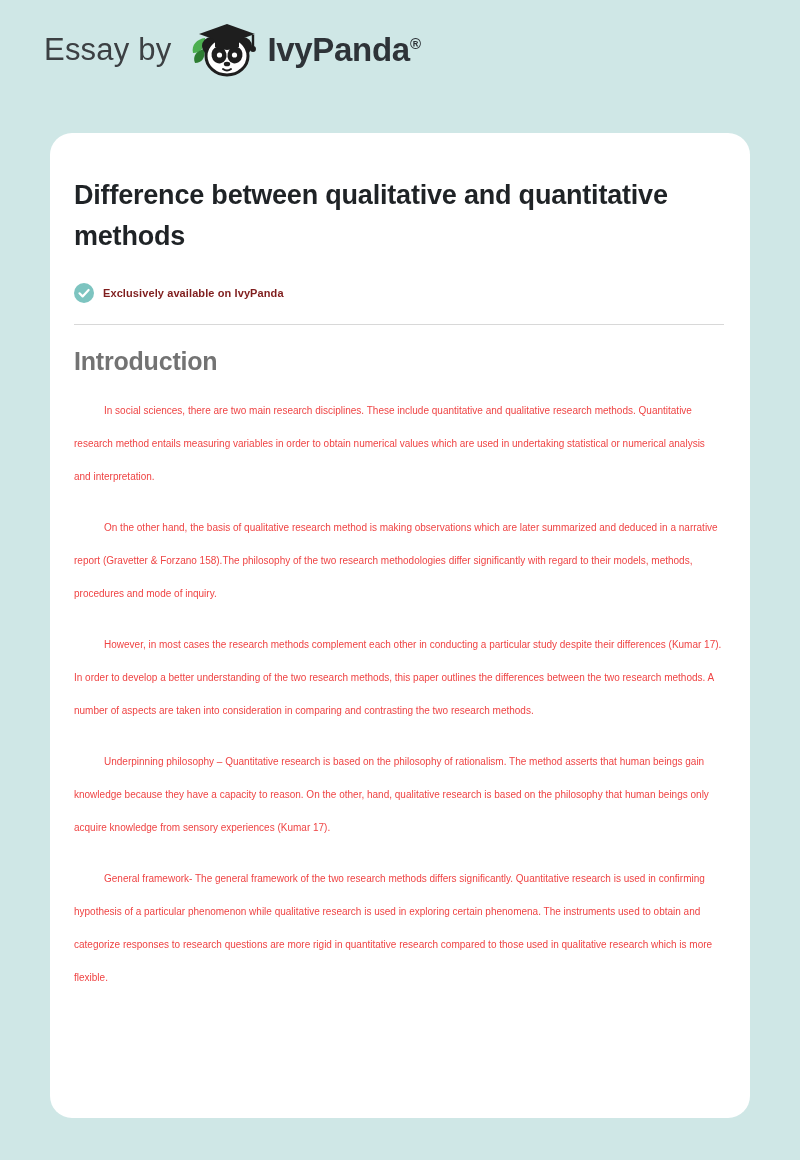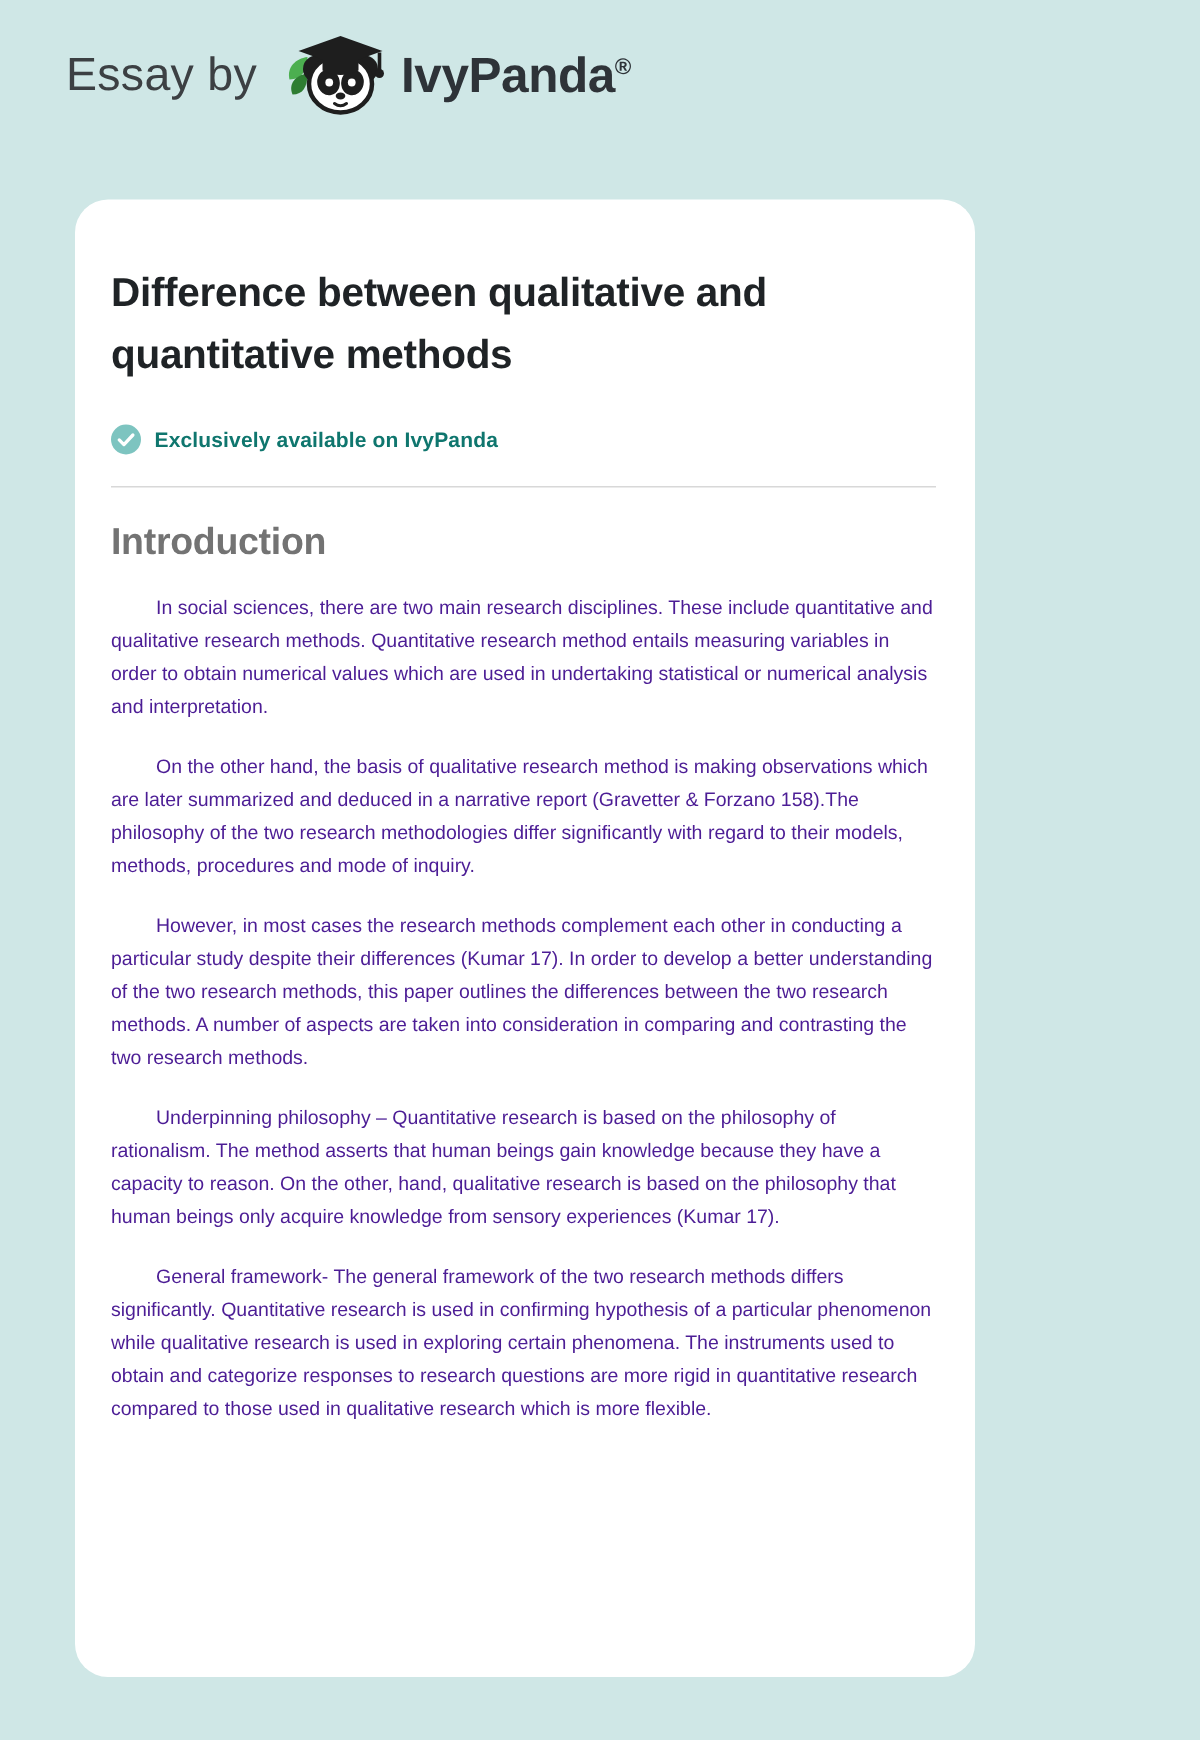--- a/index.html
+++ b/index.html
@@ -55,21 +55,21 @@
   .brand-name .reg {
     font-size: 15px;
     vertical-align: super;
     font-weight: bold;
   }
   
   .card {
     position: absolute;
     left: 50px;
     top: 133px;
-    width: 600px;
+    width: 700px;
     height: 985px;
     background: #ffffff;
     border-radius: 22px;
     box-sizing: border-box;
     padding: 42px 26px 0 24px;
     overflow: hidden;
   }
   .doc-title {
     font-size: 27px;
     line-height: 1.52;
@@ -89,43 +89,43 @@
     height: 20px;
     border-radius: 50%;
     background: #7dc4c0;
     display: flex;
     align-items: center;
     justify-content: center;
     flex: none;
   }
   .check-circle svg { display:block; }
   .badge-text {
-    font-size: 14px;
+    font-size: 11px;
     font-weight: bold;
-    color: #0f766e;
+    color: #7f1d1d;
     margin-left: 9px;
     letter-spacing: .1px;
   }
   .divider {
     margin-top: 21px;
     border: 0;
     border-top: 1px solid #d8d8d8;
     width: 100%;
   }
   h2.section {
     font-size: 25px;
     font-weight: bold;
     color: #737373;
     margin: 22px 0 0 0;
     letter-spacing: -0.2px;
   }
   p.para {
-    font-size: 13px;
-    line-height: 22px;
-    color: #4c1d95;
+    font-size: 10px;
+    line-height: 33px;
+    color: #ef4444;
     margin: 18px 0 0 0;
     text-indent: 30px;
     text-align: left;
   }
   p.para b { font-weight: normal; text-align: center; }
   .strong-lead { font-weight: bold; }
 </style>
 </head>
 <body>
 

